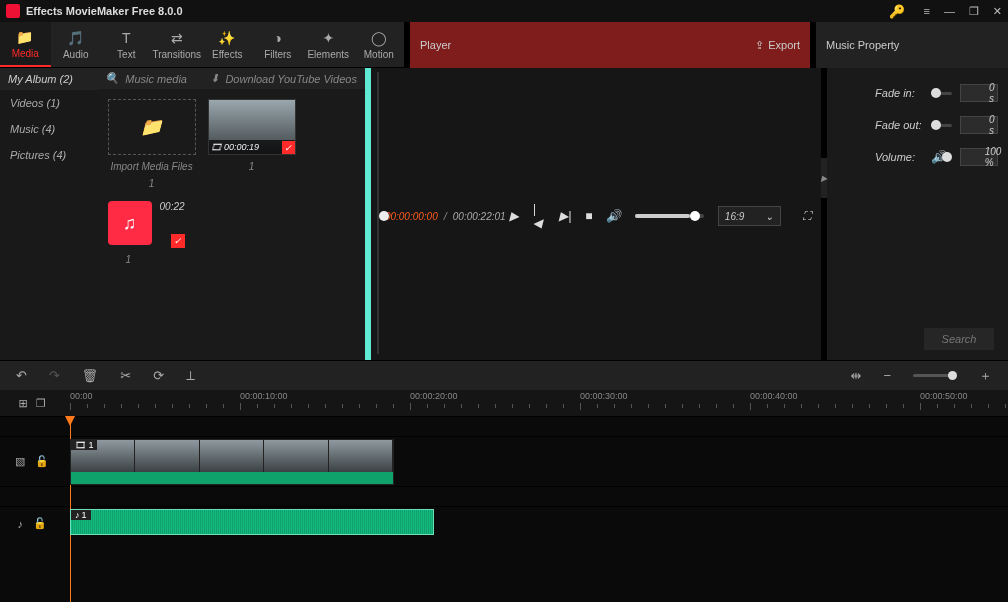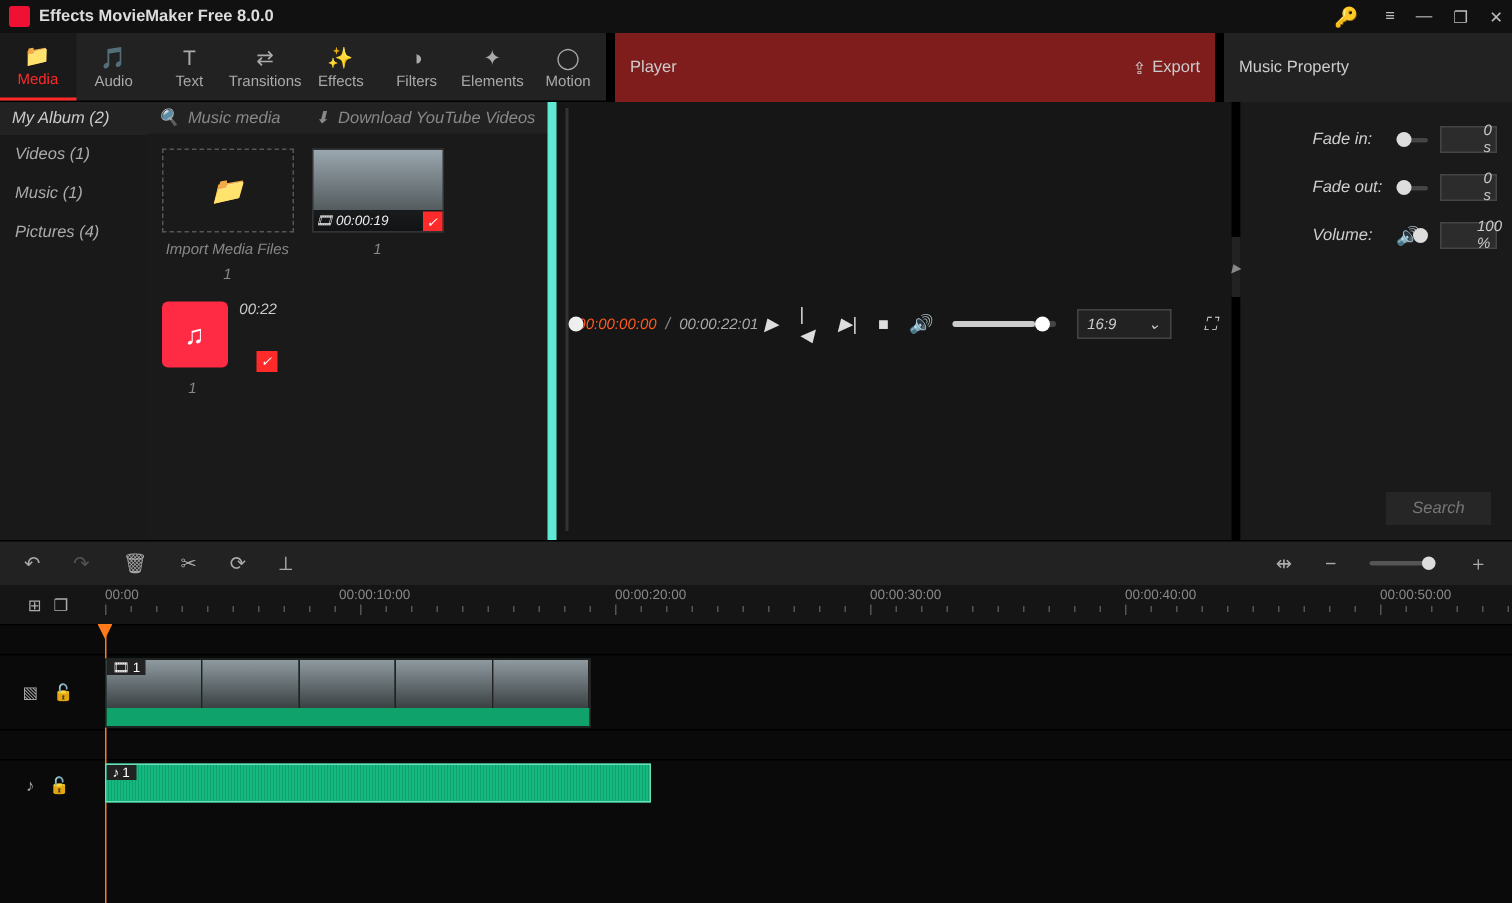--- a/index.html
+++ b/index.html
@@ -164,21 +164,21 @@
     <span>Music Property</span>
   </div>
 </div>
 
 <div class="mainrow">
 
   <div class="leftcol">
     <div class="album-head">My Album (2)</div>
     <div id="libcats">
         <div class="item">Videos (1)</div>
-        <div class="item">Music (1)</div>
+        <div class="item">Music (4)</div>
         <div class="item">Pictures (4)</div>
       </div>
   </div>
 
   <div class="midcol">
     <div class="searchrow">
       <span>🔍</span>
       <span style="color:#888;">Music media</span>
       <span class="sp"></span>
       <span>⬇</span>
@@ -294,21 +294,21 @@
 </div>
 
 <div class="bottom">
   <div class="rulerrow">
     <div class="rhead">
       <span class="ic">⊞</span>
       <span class="ic">❐</span>
     </div>
     <div class="ruler" id="ruler">
         <span class="lab" style="left: 6px;">00:00</span>
-        <span class="lab" style="left: 162px;">00:00:10:00</span>
+        <span class="lab" style="left: 176px;">00:00:10:00</span>
         <span class="lab" style="left: 346px;">00:00:20:00</span>
         <span class="lab" style="left: 516px;">00:00:30:00</span>
         <span class="lab" style="left: 686px;">00:00:40:00</span>
         <span class="lab" style="left: 856px;">00:00:50:00</span>
         <div class="tick big" style="left: 6px;"></div>
         <div class="tick" style="left: 23px;"></div>
         <div class="tick" style="left: 40px;"></div>
         <div class="tick" style="left: 57px;"></div>
         <div class="tick" style="left: 74px;"></div>
         <div class="tick" style="left: 91px;"></div>

